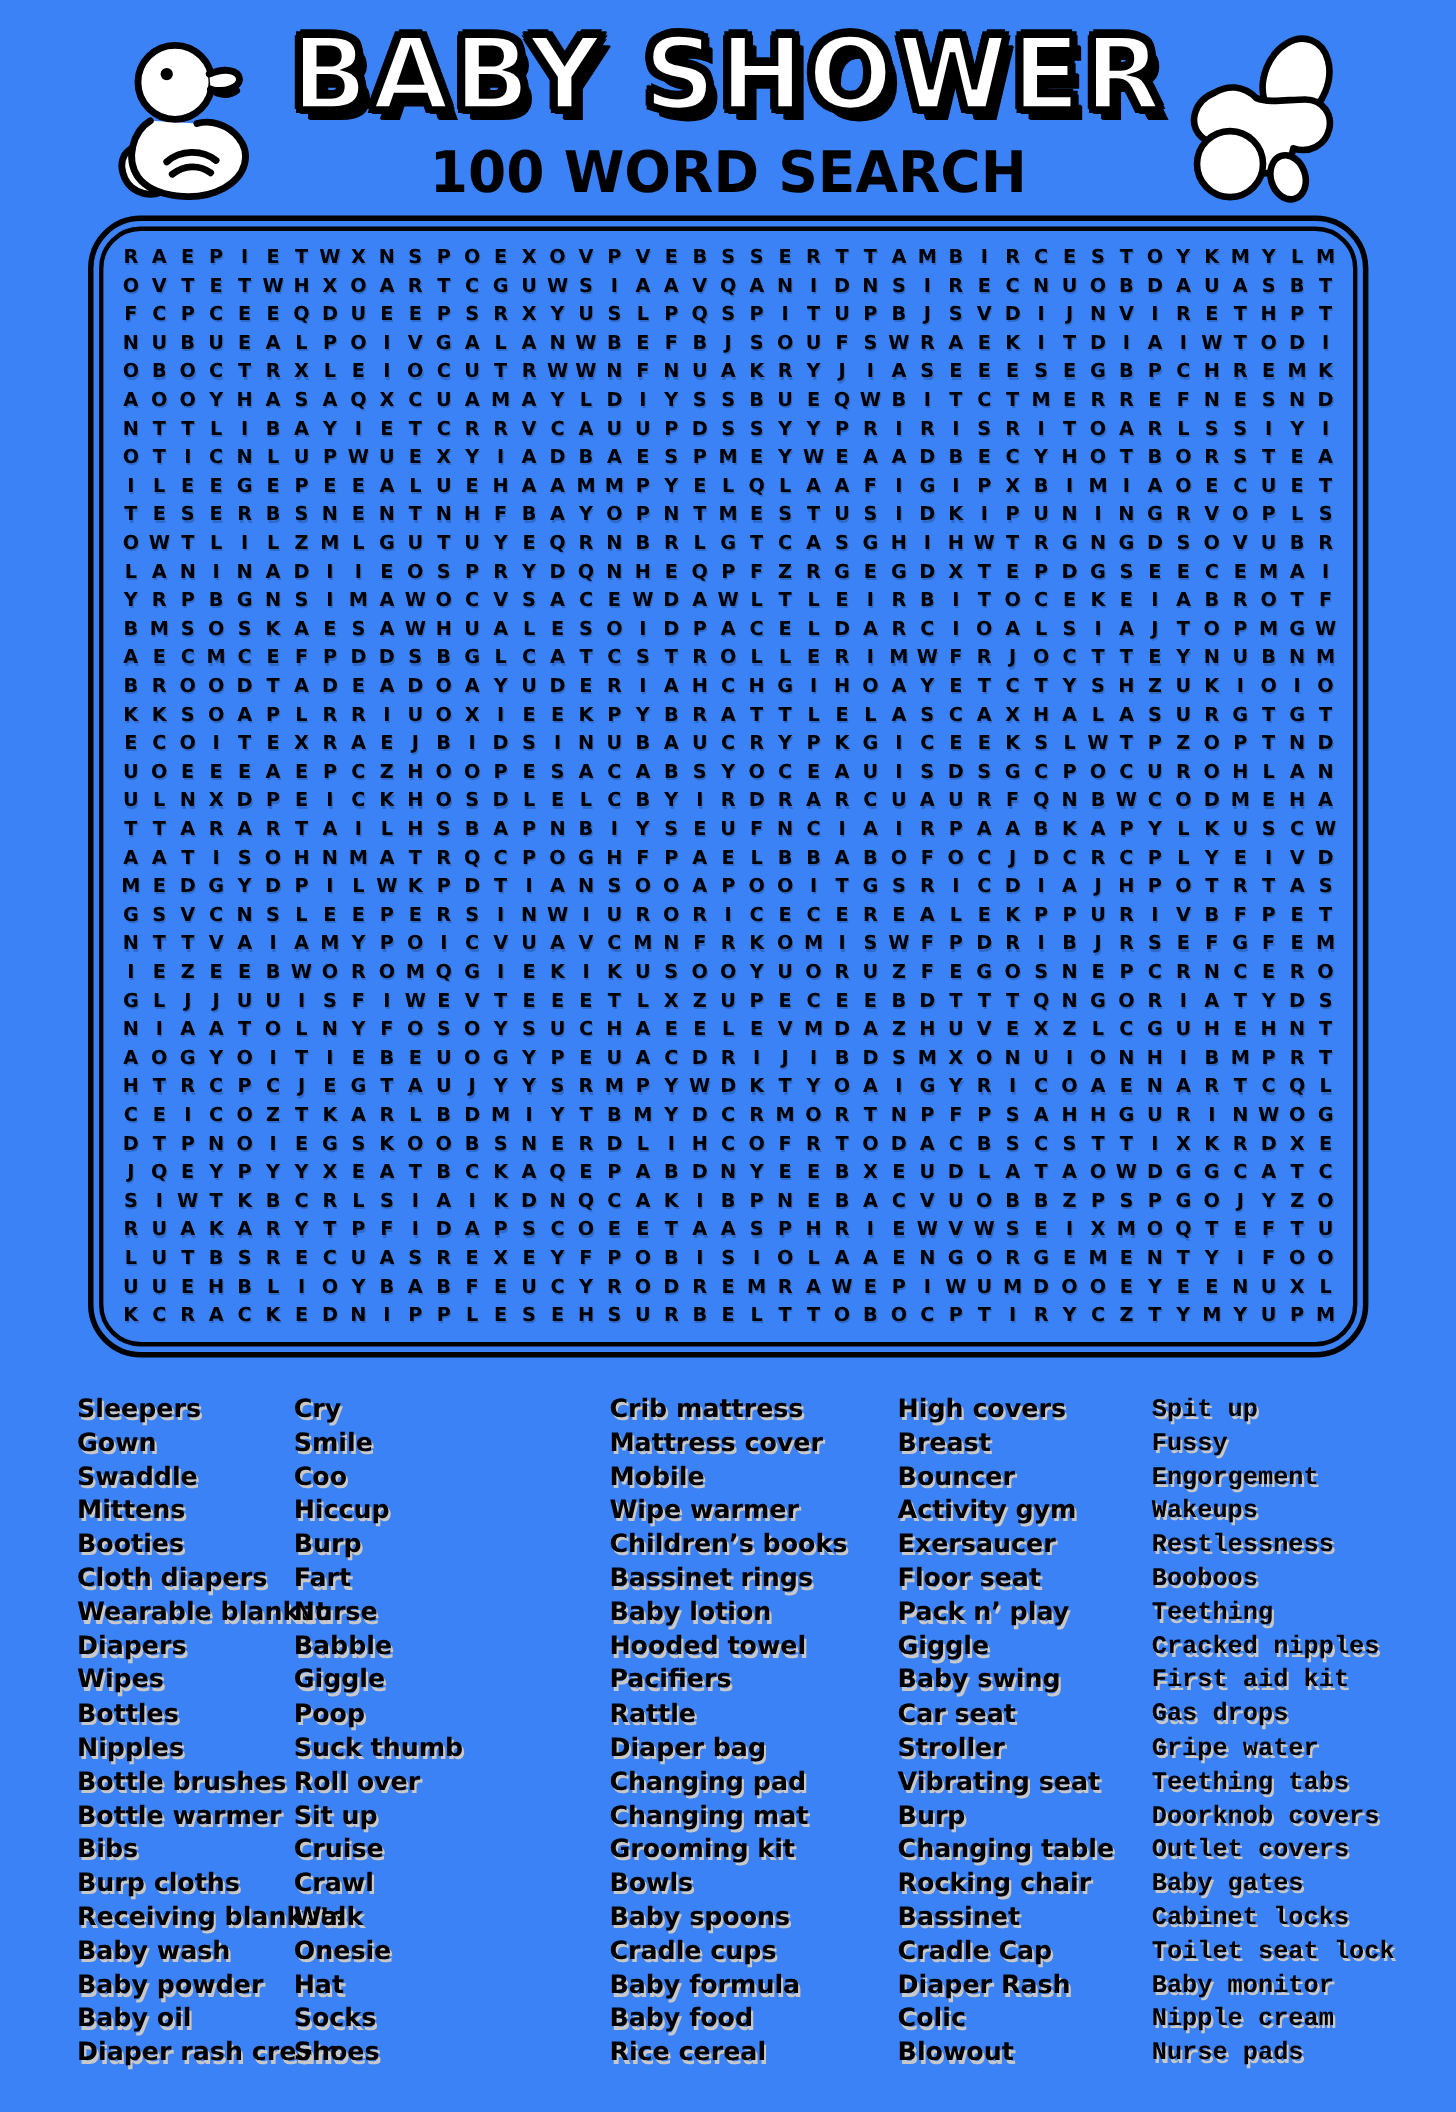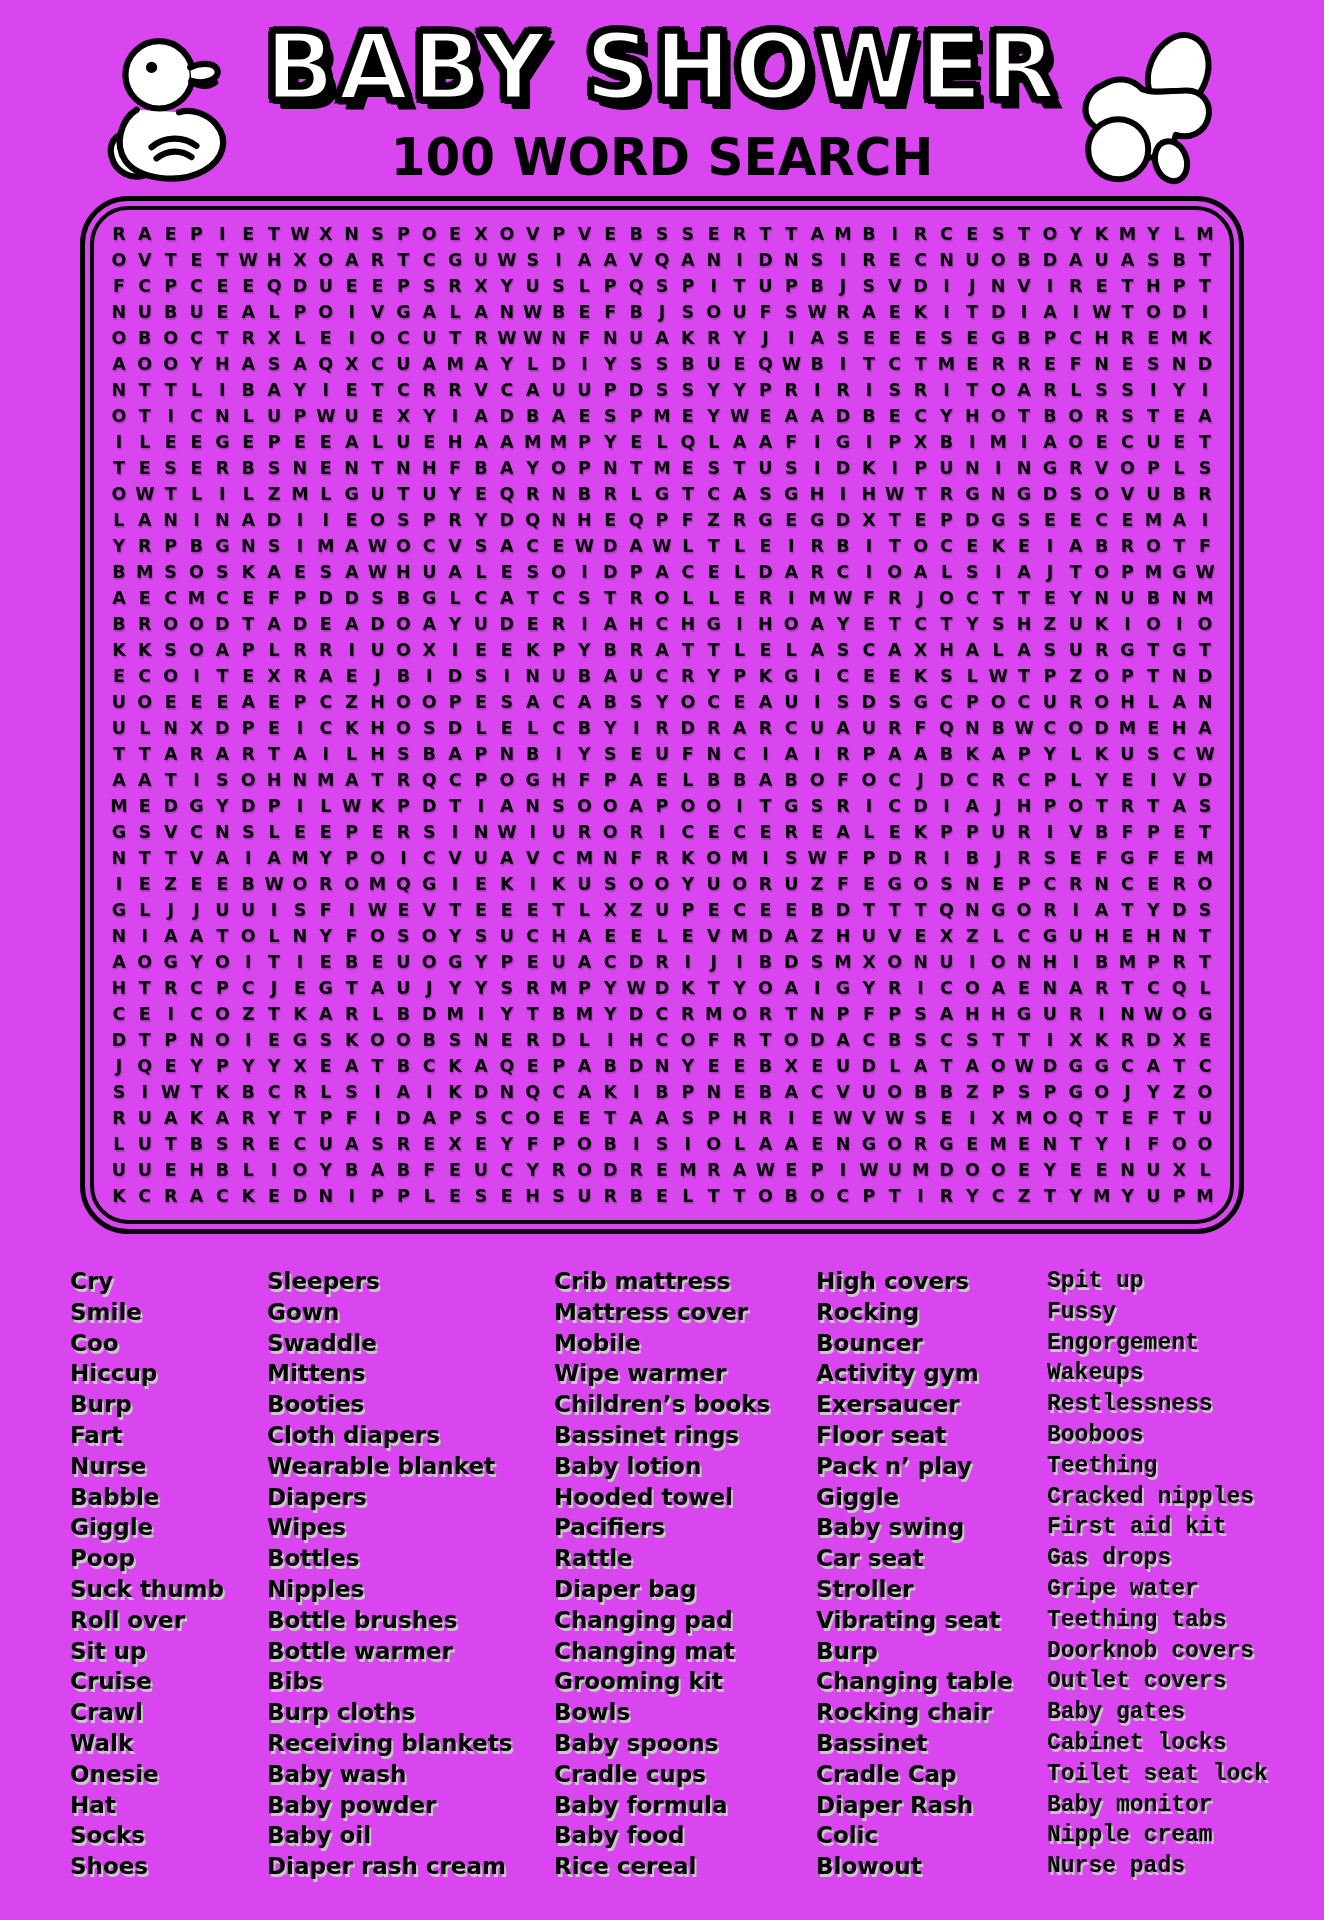--- a/index.html
+++ b/index.html
@@ -1,20 +1,20 @@
 <!DOCTYPE html>
 <html><head>
 <meta charset="utf-8">
 <style>
   html, body { margin: 0; padding: 0; background: #ffffff; }
   .page {
     position: relative;
     width: 1324px;
     height: 1920px;
-    background: #d946ef;
+    background: #3b82f6;
     font-family: "DejaVu Sans", sans-serif;
     color: #000000;
     overflow: hidden;
   }
 
   
   .header { position: relative; height: 196px; }
   .title {
     position: absolute;
     left: 0; right: 0; top: 14px;
@@ -1765,62 +1765,62 @@
           <div class="cell">Y</div>
           <div class="cell">U</div>
           <div class="cell">P</div>
           <div class="cell">M</div>
         </div>
     </div>
   </div>
 
   <div class="word-list">
       <div class="word-col">
+        <div class="word">Sleepers</div>
+        <div class="word">Gown</div>
+        <div class="word">Swaddle</div>
+        <div class="word">Mittens</div>
+        <div class="word">Booties</div>
+        <div class="word">Cloth diapers</div>
+        <div class="word">Wearable blanket</div>
+        <div class="word">Diapers</div>
+        <div class="word">Wipes</div>
+        <div class="word">Bottles</div>
+        <div class="word">Nipples</div>
+        <div class="word">Bottle brushes</div>
+        <div class="word">Bottle warmer</div>
+        <div class="word">Bibs</div>
+        <div class="word">Burp cloths</div>
+        <div class="word">Receiving blankets</div>
+        <div class="word">Baby wash</div>
+        <div class="word">Baby powder</div>
+        <div class="word">Baby oil</div>
+        <div class="word">Diaper rash cream</div>
+      </div>
+      <div class="word-col">
         <div class="word">Cry</div>
         <div class="word">Smile</div>
         <div class="word">Coo</div>
         <div class="word">Hiccup</div>
         <div class="word">Burp</div>
         <div class="word">Fart</div>
         <div class="word">Nurse</div>
         <div class="word">Babble</div>
         <div class="word">Giggle</div>
         <div class="word">Poop</div>
         <div class="word">Suck thumb</div>
         <div class="word">Roll over</div>
         <div class="word">Sit up</div>
         <div class="word">Cruise</div>
         <div class="word">Crawl</div>
         <div class="word">Walk</div>
         <div class="word">Onesie</div>
         <div class="word">Hat</div>
         <div class="word">Socks</div>
         <div class="word">Shoes</div>
-      </div>
-      <div class="word-col">
-        <div class="word">Sleepers</div>
-        <div class="word">Gown</div>
-        <div class="word">Swaddle</div>
-        <div class="word">Mittens</div>
-        <div class="word">Booties</div>
-        <div class="word">Cloth diapers</div>
-        <div class="word">Wearable blanket</div>
-        <div class="word">Diapers</div>
-        <div class="word">Wipes</div>
-        <div class="word">Bottles</div>
-        <div class="word">Nipples</div>
-        <div class="word">Bottle brushes</div>
-        <div class="word">Bottle warmer</div>
-        <div class="word">Bibs</div>
-        <div class="word">Burp cloths</div>
-        <div class="word">Receiving blankets</div>
-        <div class="word">Baby wash</div>
-        <div class="word">Baby powder</div>
-        <div class="word">Baby oil</div>
-        <div class="word">Diaper rash cream</div>
       </div>
       <div class="word-col">
         <div class="word">Crib mattress</div>
         <div class="word">Mattress cover</div>
         <div class="word">Mobile</div>
         <div class="word">Wipe warmer</div>
         <div class="word">Children’s books</div>
         <div class="word">Bassinet rings</div>
         <div class="word">Baby lotion</div>
         <div class="word">Hooded towel</div>
@@ -1832,21 +1832,21 @@
         <div class="word">Grooming kit</div>
         <div class="word">Bowls</div>
         <div class="word">Baby spoons</div>
         <div class="word">Cradle cups</div>
         <div class="word">Baby formula</div>
         <div class="word">Baby food</div>
         <div class="word">Rice cereal</div>
       </div>
       <div class="word-col">
         <div class="word">High covers</div>
-        <div class="word">Rocking</div>
+        <div class="word">Breast</div>
         <div class="word">Bouncer</div>
         <div class="word">Activity gym</div>
         <div class="word">Exersaucer</div>
         <div class="word">Floor seat</div>
         <div class="word">Pack n’ play</div>
         <div class="word">Giggle</div>
         <div class="word">Baby swing</div>
         <div class="word">Car seat</div>
         <div class="word">Stroller</div>
         <div class="word">Vibrating seat</div>

